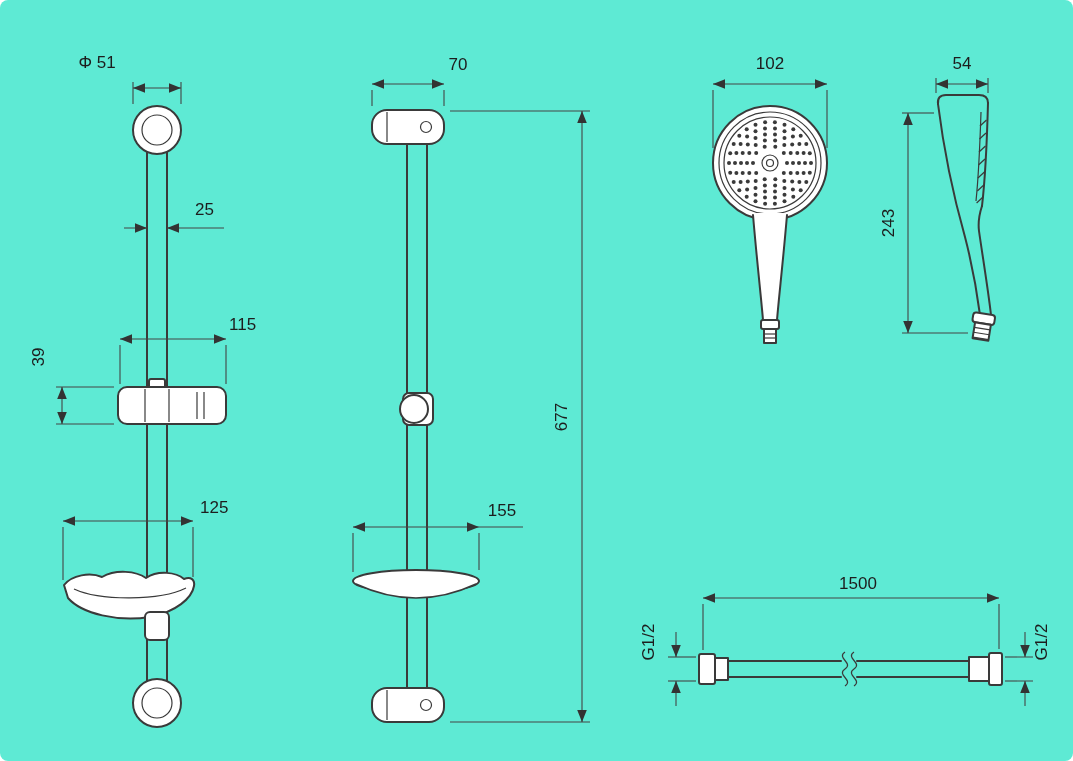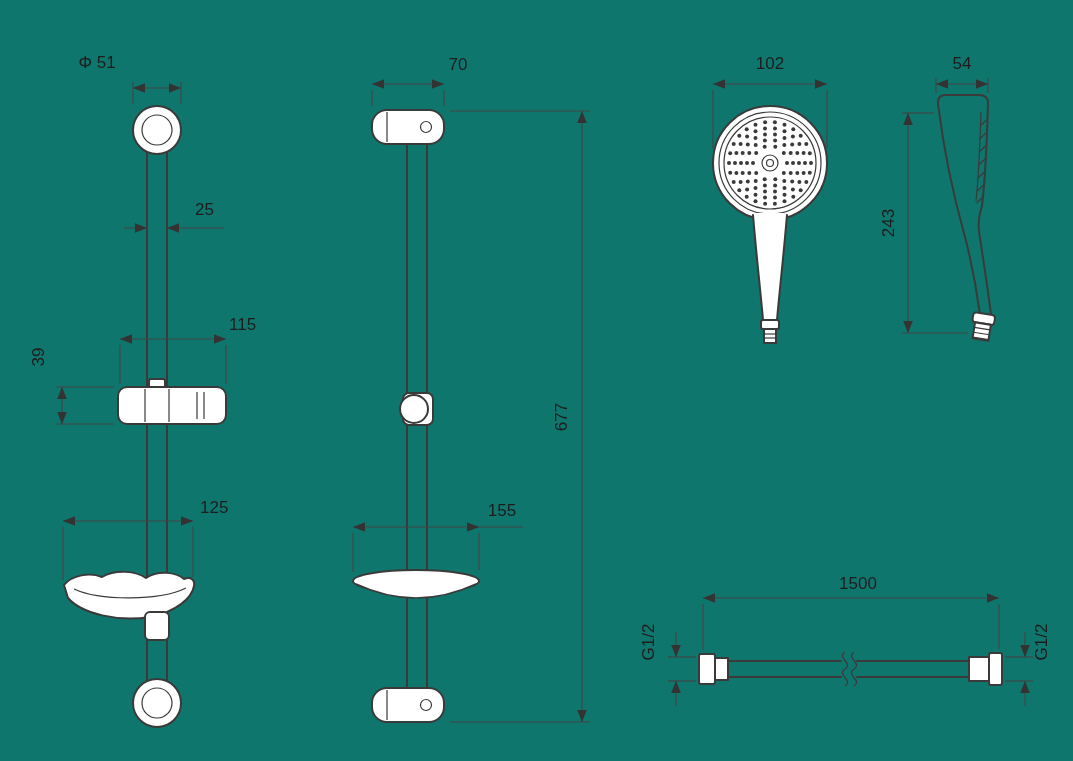--- a/index.html
+++ b/index.html
@@ -1,16 +1,16 @@
 <!DOCTYPE html>
 <html><head>
 <meta charset="utf-8">
 <style>
   html,body{margin:0;padding:0;background:#fff;}
-  .canvas{position:relative;width:1073px;height:761px;background:#0f766e;overflow:hidden;font-family:"Liberation Sans",sans-serif;}
+  .canvas{position:relative;width:1073px;height:761px;background:#5eead4;overflow:hidden;font-family:"Liberation Sans",sans-serif;border-radius:8px;}
   svg{display:block;}
   .part{stroke:#3a3a3a;stroke-width:2;fill:none;stroke-linecap:round;stroke-linejoin:round;}
   .partfill{stroke:#3a3a3a;stroke-width:2;fill:#ffffff;stroke-linejoin:round;}
   .detail{stroke:#3a3a3a;stroke-width:1.2;fill:none;}
   .dim{stroke:#444444;stroke-width:1.1;fill:none;}
   .dimtext{font-family:"Liberation Sans",sans-serif;font-size:17px;fill:#1d1d1d;}
 </style>
 </head>
 <body>
 

